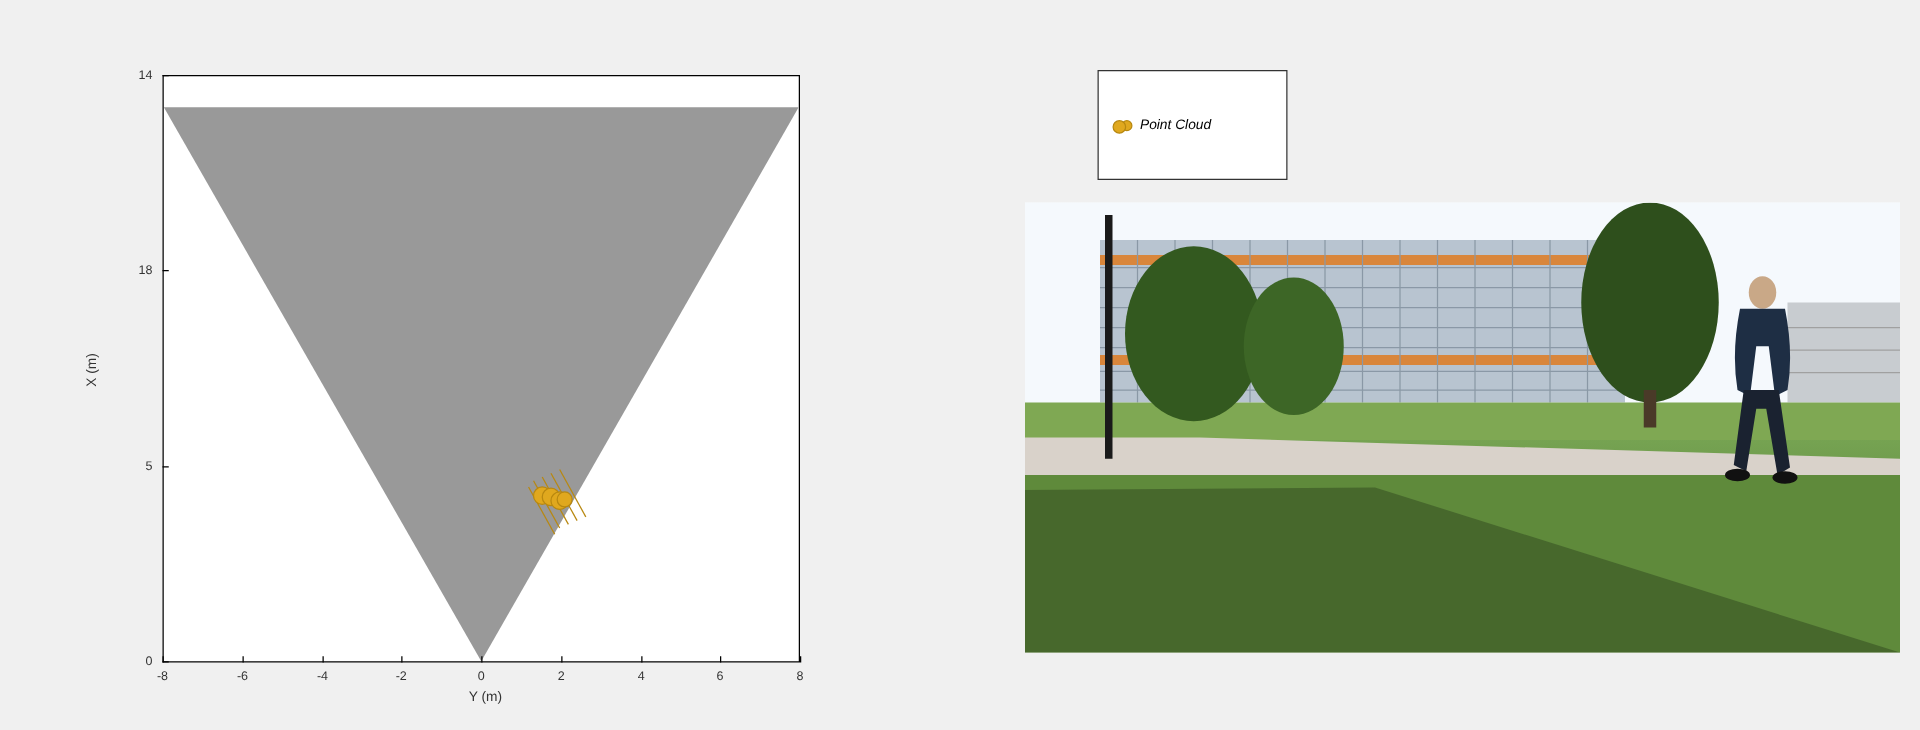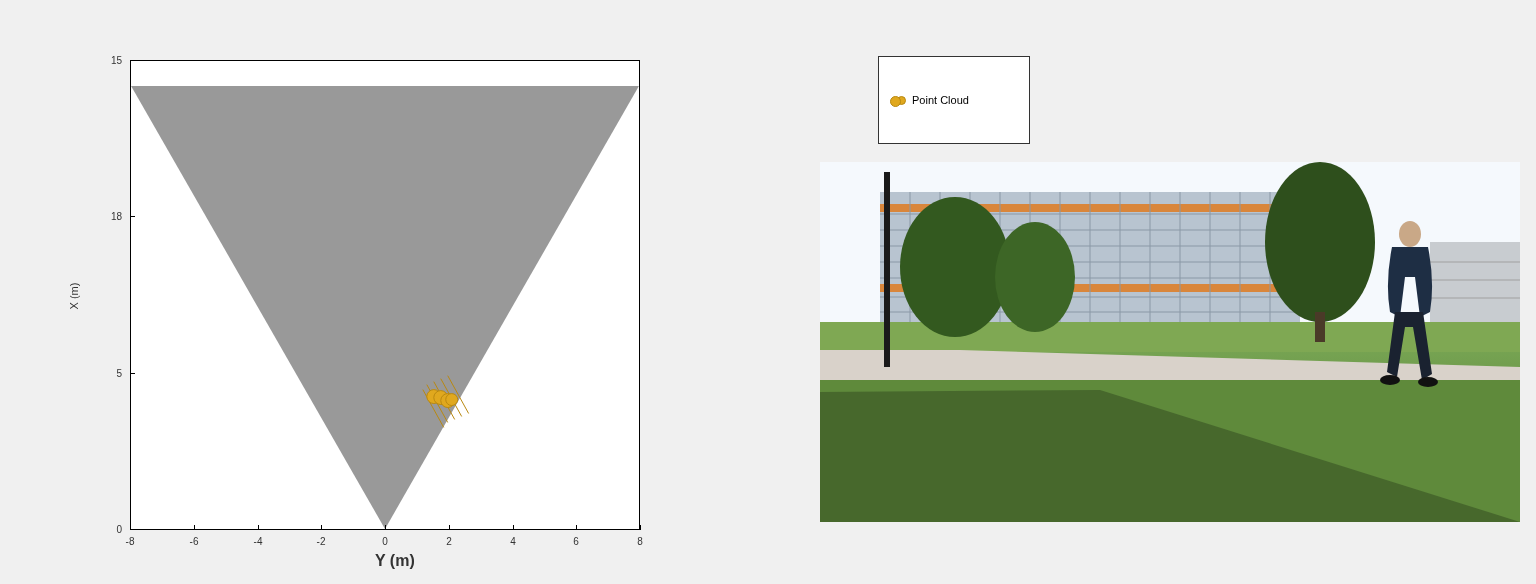--- a/index.html
+++ b/index.html
@@ -22,42 +22,42 @@
       transform: rotate(-90deg) translateX(-50%);
       transform-origin: left center;
       font-size: 11px;
       color: #333;
     }
     
     .x-axis-label {
       position: absolute;
       left: 375px;
       top: 552px;
-      font-size: 16px;
+      font-size: 11px;
       color: #333;
-      font-weight: bold;
     }
     
     .tick-y { position: absolute; left: 100px; font-size: 10px; text-align: right; width: 22px; color: #333; }
     .tick-x { position: absolute; top: 536px; font-size: 10px; text-align: center; width: 20px; color: #333; }
     .tick-mark-y { position: absolute; left: 130px; width: 5px; height: 1px; background: #000; }
     .tick-mark-x { position: absolute; top: 525px; width: 1px; height: 5px; background: #000; }
     
     .legend-box {
       position: absolute;
       left: 878px;
       top: 56px;
       width: 152px;
       height: 88px;
       background: #fff;
       border: 1px solid #333;
       display: flex;
       align-items: center;
       padding-left: 18px;
       gap: 6px;
+      font-style: italic;
     }
     .legend-marker {
       width: 9px; height: 9px;
       border-radius: 50%;
       background: #e0a81e;
       border: 1px solid #b88810;
       position: relative;
     }
     .legend-marker::after {
       content: '';
@@ -109,21 +109,21 @@
     </g>
   </svg>
 </div>
 
 <div class="tick-y" style="top:524px">0</div>
 <div class="tick-mark-y" style="top:529px"></div>
 <div class="tick-y" style="top:368px">5</div>
 <div class="tick-mark-y" style="top:373px"></div>
 <div class="tick-y" style="top:211px">18</div>
 <div class="tick-mark-y" style="top:216px"></div>
-<div class="tick-y" style="top:55px">15</div>
+<div class="tick-y" style="top:55px">14</div>
 <div class="tick-mark-y" style="top:60px"></div>
 
 <div class="tick-x" style="left:120px">-8</div>
 <div class="tick-mark-x" style="left:130px"></div>
 <div class="tick-x" style="left:184px">-6</div>
 <div class="tick-mark-x" style="left:194px"></div>
 <div class="tick-x" style="left:248px">-4</div>
 <div class="tick-mark-x" style="left:258px"></div>
 <div class="tick-x" style="left:311px">-2</div>
 <div class="tick-mark-x" style="left:321px"></div>

